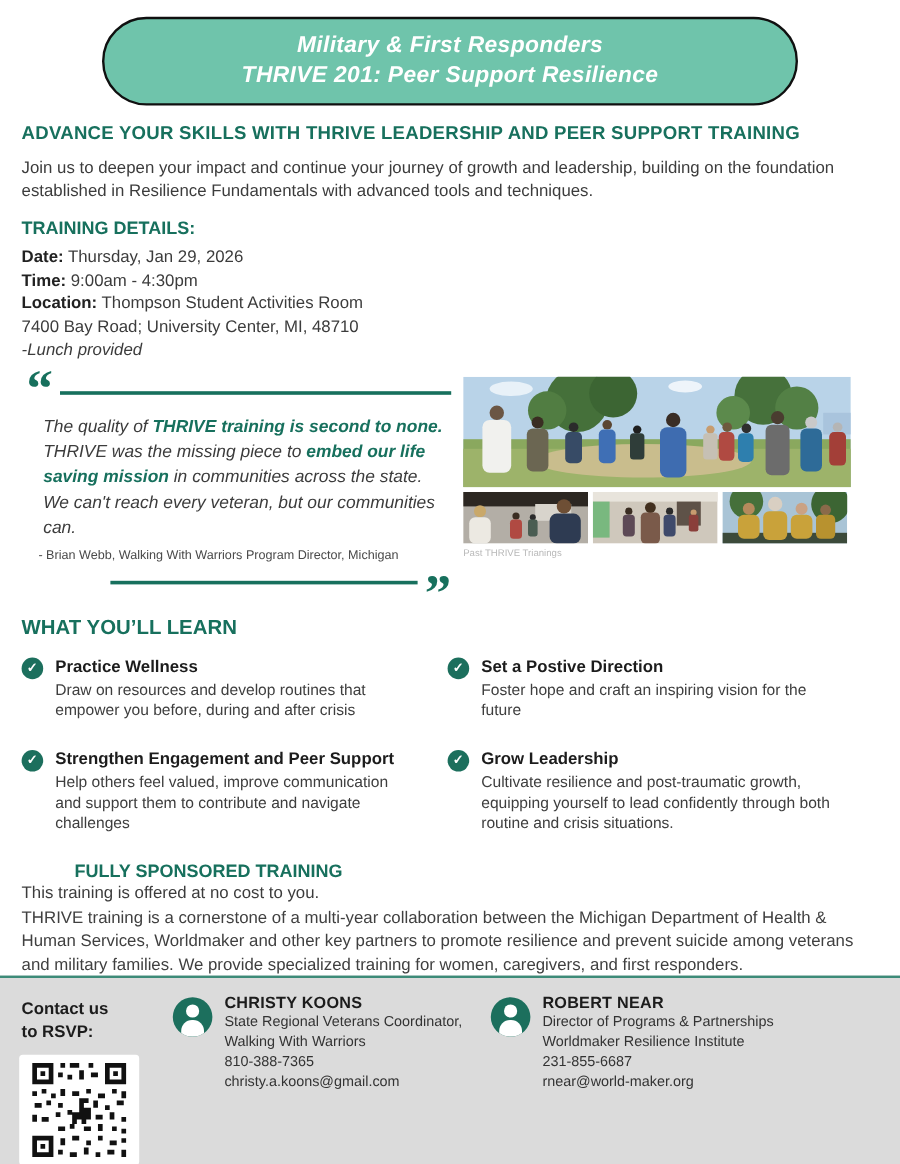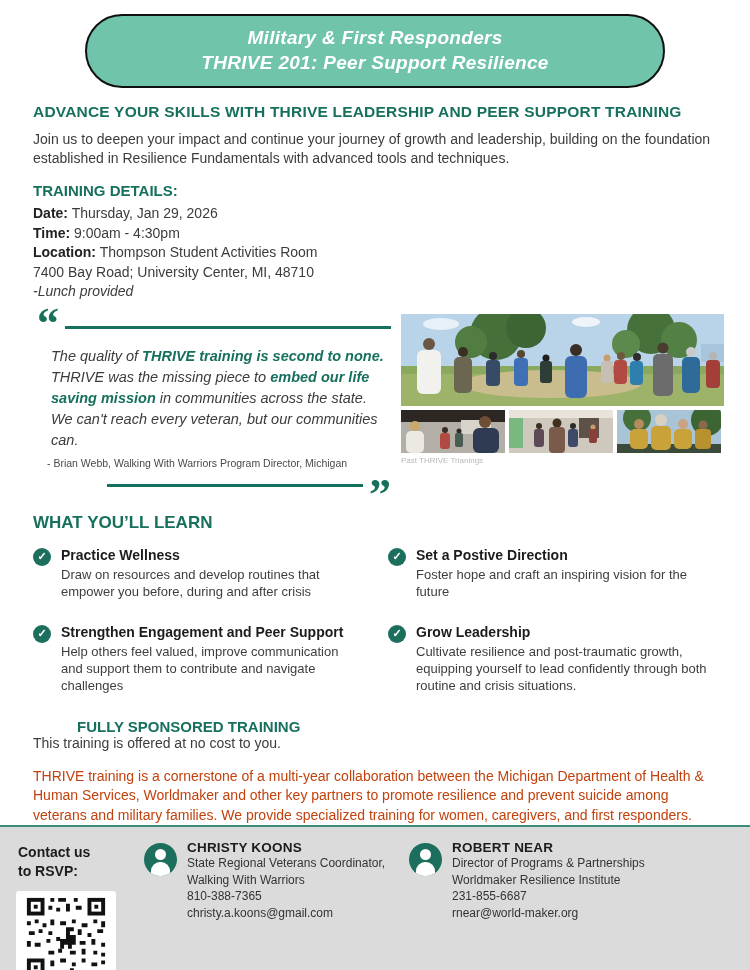--- a/index.html
+++ b/index.html
@@ -13,21 +13,21 @@
   .badge-wrap { padding:14px 16px 0; display:flex; justify-content:center; }
   .badge {
     background:#6fc4ab; border:2.5px solid #101010; border-radius:40px;
     width:580px; padding:9px 20px 11px; text-align:center;
   }
   .badge div {
     color:#ffffff; font-style:italic; font-weight:bold; font-size:19px; line-height:25px;
     letter-spacing:0.3px;
   }
   
-  .content { padding:0 33px; flex:0 0 auto; }
+  .content { padding:0 18px; flex:0 0 auto; }
   .headline { margin-top:15px; font-size:15.5px; font-weight:bold; color:#17705d; letter-spacing:0.2px; }
   .intro { margin-top:9px; font-size:14px; line-height:19px; color:#3c3c3c; max-width:690px; }
   .two-col { display:grid; grid-template-columns:362px 1fr; column-gap:0; margin-top:14px; }
   .sec-head { font-size:15px; font-weight:bold; color:#17705d; margin-bottom:5px; }
   .detail-line { font-size:14px; line-height:19.5px; color:#3c3c3c; }
   .detail-line b { color:#222; }
   .detail-note { font-size:14px; line-height:19.5px; font-style:italic; color:#3c3c3c; }
   .designed-body { font-size:14px; line-height:19.5px; color:#3c3c3c; max-width:330px; }
   
   .quote-photos { display:grid; grid-template-columns:362px 1fr; margin-top:12px; }
@@ -57,21 +57,21 @@
   .check {
     flex:0 0 18px; width:18px; height:18px; border-radius:50%; background:#1c6f5d;
     color:#fff; font-size:11px; font-weight:bold; display:flex; align-items:center; justify-content:center;
     margin-top:1px;
   }
   .learn-title { font-size:14px; font-weight:bold; color:#1c1c1c; }
   .learn-desc { margin-top:3px; font-size:13px; line-height:17px; color:#3e3e3e; max-width:300px; }
   
   .spons-head { margin-top:24px; font-size:15px; font-weight:bold; color:#17705d;margin-left:44px; }
   .spons-line1 { font-size:14px; color:#3c3c3c; }
-  .spons-line2 { margin-top:16px; font-size:14px; line-height:19.5px; color:#c2410c; max-width:694px; }
+  .spons-line2 { margin-top:4px; font-size:14px; line-height:19.5px; color:#404040; max-width:694px; }
   
   footer { margin-top:auto; border-top:2.5px solid #3d8b78; background:#dbdbdb; padding:10px 16px 8px; }
   .foot-grid { display:grid; grid-template-columns:118px 255px 1fr; column-gap:10px; }
   .contact-label { font-size:14px; font-weight:bold; color:#1c1c1c; line-height:19px; padding-top:6px; padding-left:2px; }
   .qr-card { margin-top:10px; width:100px; height:92px; background:#fff; border-radius:3px; display:flex; align-items:center; justify-content:center; }
   .person-card { display:flex; gap:10px; padding-top:3px; }
   .avatar { flex:0 0 33px; width:33px; height:33px; border-radius:50%; background:#1c6f5d; position:relative; overflow:hidden; margin-top:3px; }
   .avatar::before { content:""; position:absolute; left:11px; top:6px; width:11px; height:11px; border-radius:50%; background:#fff; }
   .avatar::after { content:""; position:absolute; left:7px; top:19px; width:19px; height:14px; border-radius:9px 9px 0 0; background:#fff; }
   .p-name { font-size:13.5px; font-weight:bold; color:#1c1c1c; letter-spacing:0.2px; }

